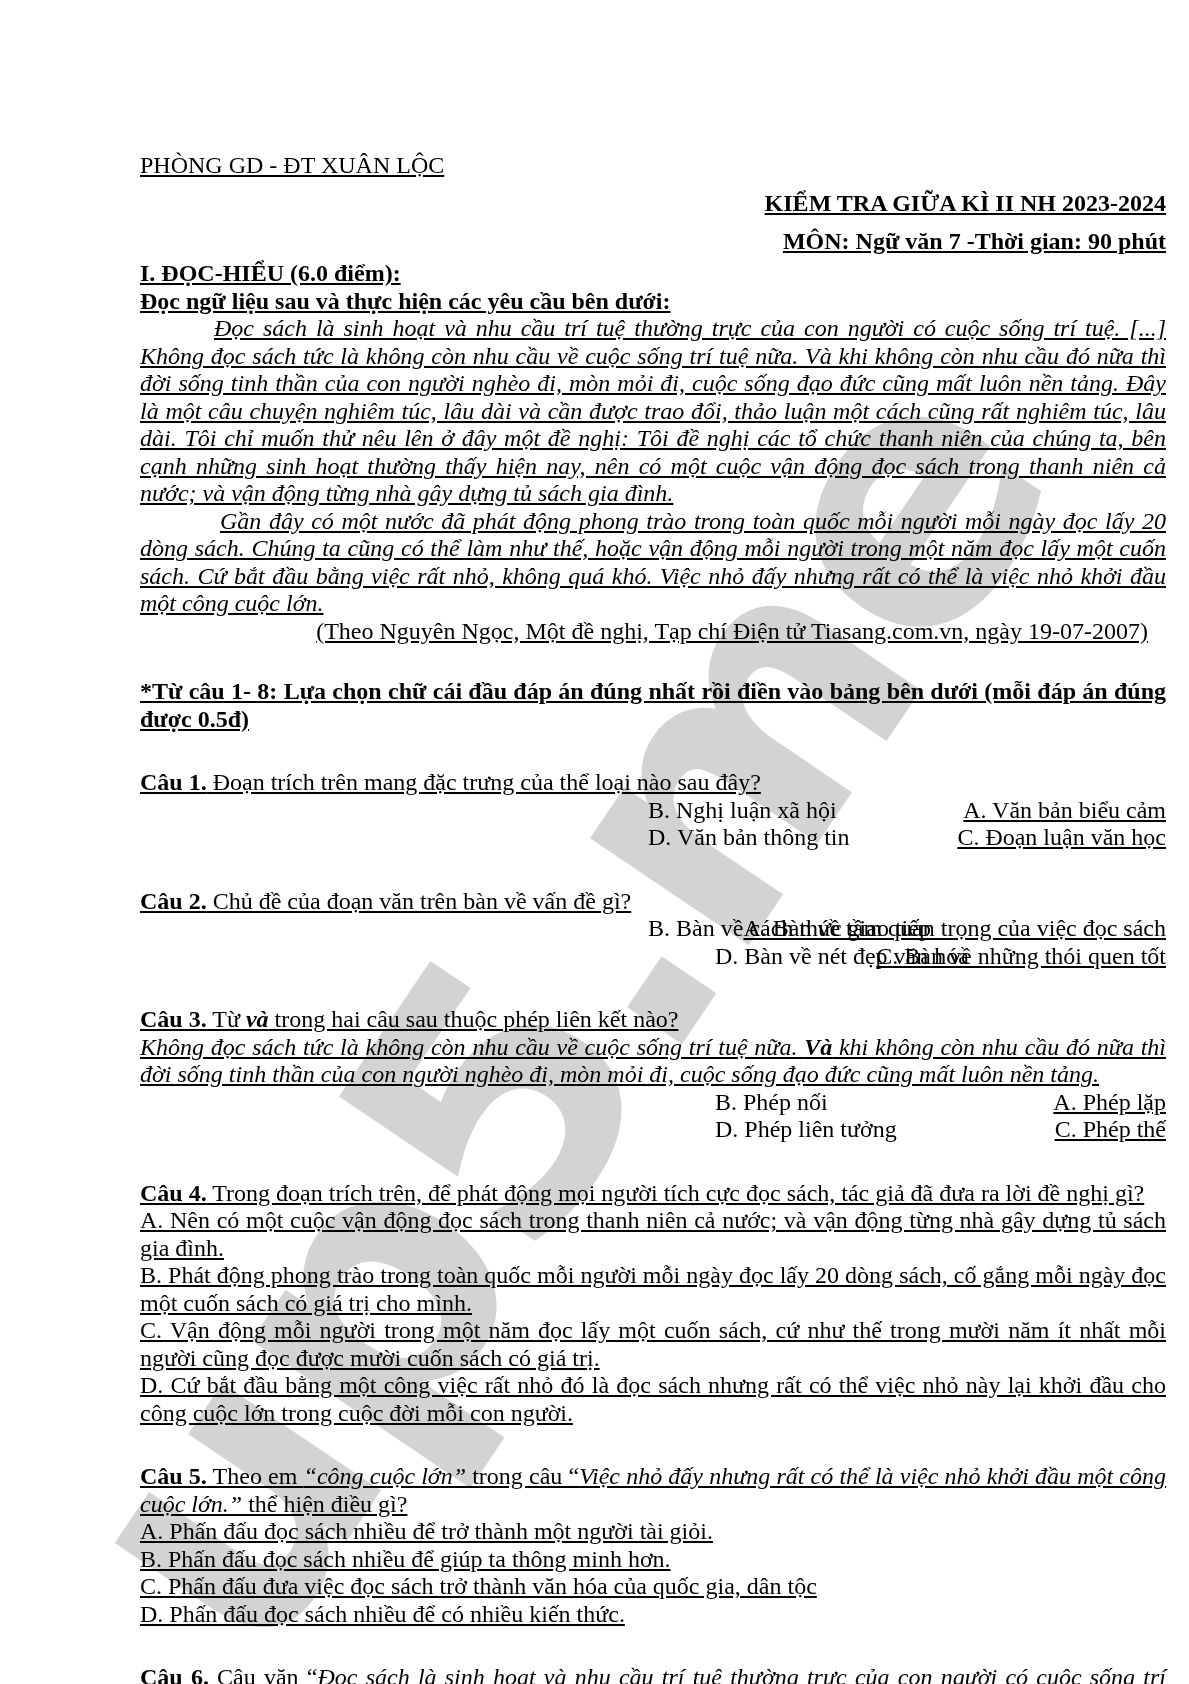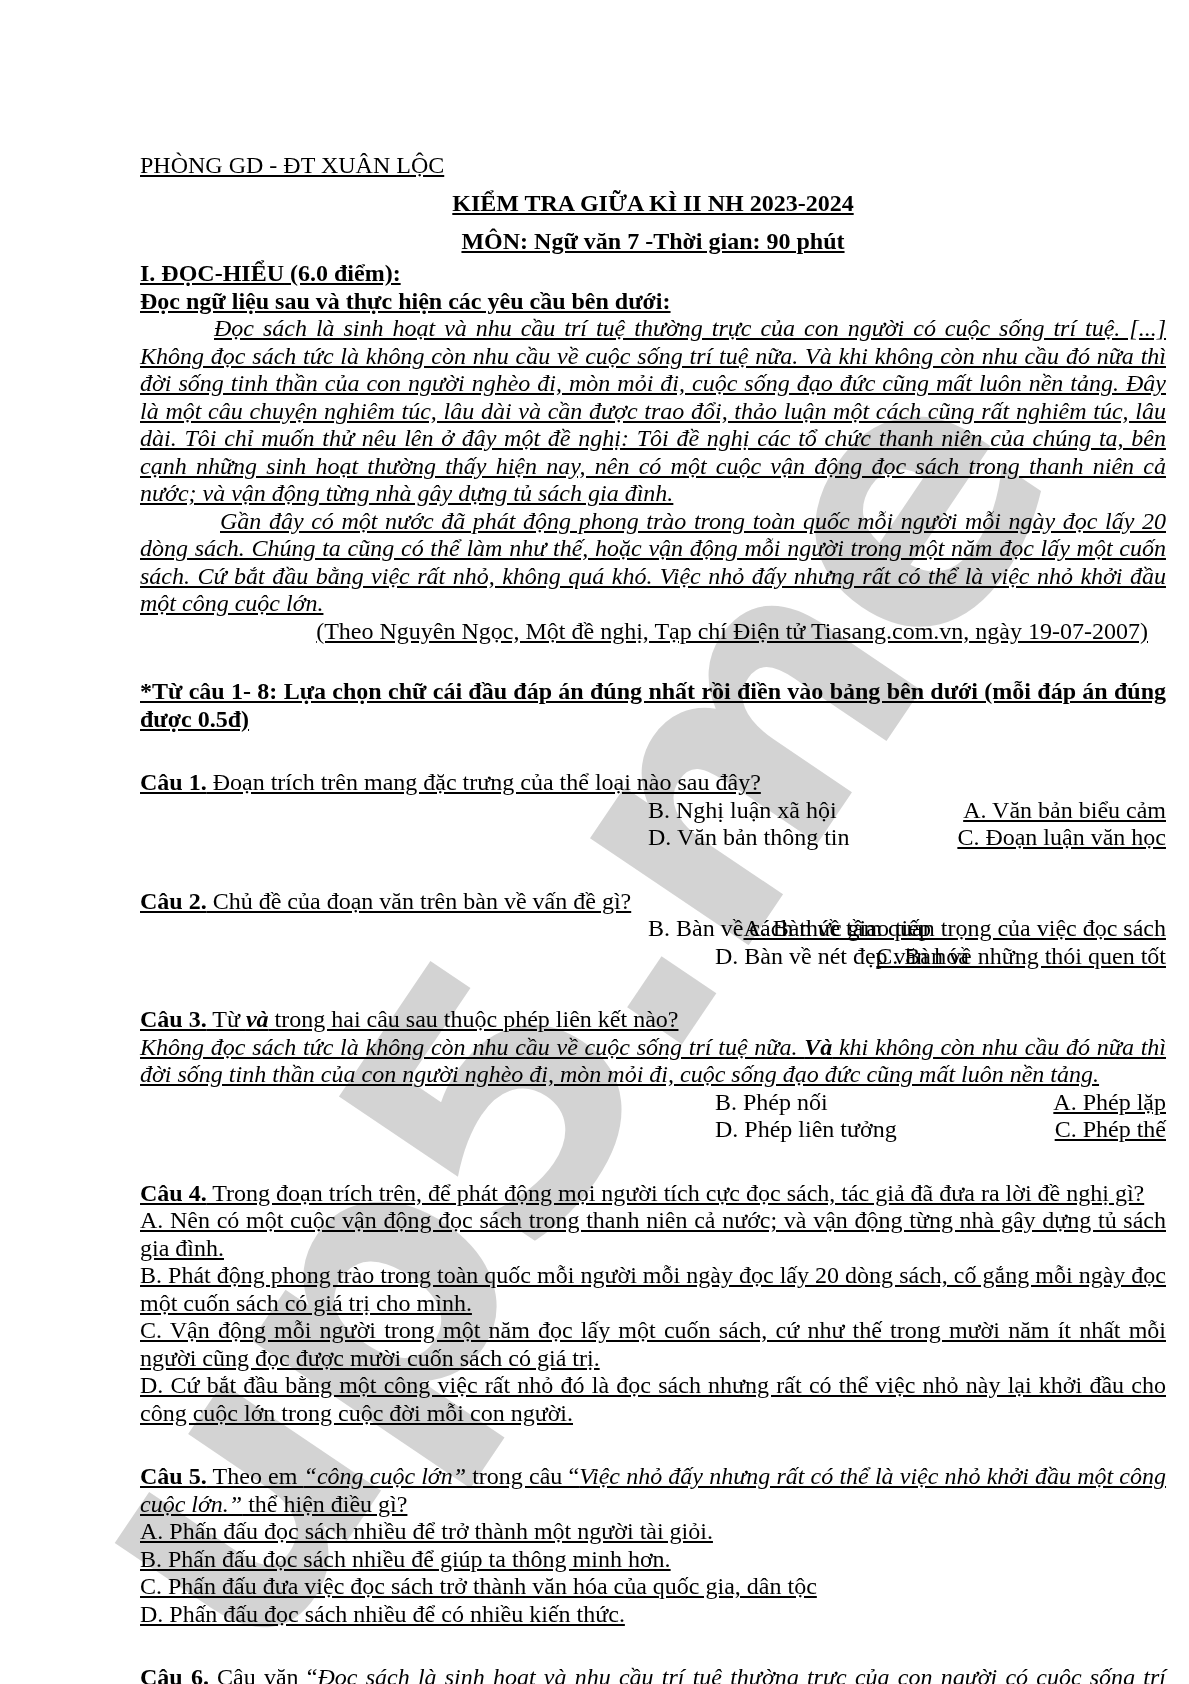--- a/index.html
+++ b/index.html
@@ -16,21 +16,21 @@
     position:absolute;left:560px;top:1010px;z-index:0;
     transform:translate(-50%,-50%) rotate(-56deg);
     font-family:"DejaVu Sans",sans-serif;
     font-weight:bold;font-size:350px;letter-spacing:-0.02em;
     color:#c9c9c9;opacity:.8;white-space:nowrap;
   }
   .content{position:absolute;left:140px;top:146px;width:1026px;z-index:1;text-decoration:underline;}
   .b{font-weight:bold}
   .i{font-style:italic}
   .u{text-decoration:underline}
-  .c{text-align:center}
+  .c{text-align:right}
   .j{text-align:justify}
   .hline{line-height:38px;}
   .sec-head{}
   p.excerpt{margin:0;font-style:italic;text-align:justify;}
   .ind1{text-indent:74px}
   .ind2{text-indent:80px}
   .source{text-align:right;padding-right:18px;}
   .note{margin-top:33px;text-align:justify;}
   .q{text-align:justify;margin-top:36px;}
   .optrow{position:relative;text-align:right;}

